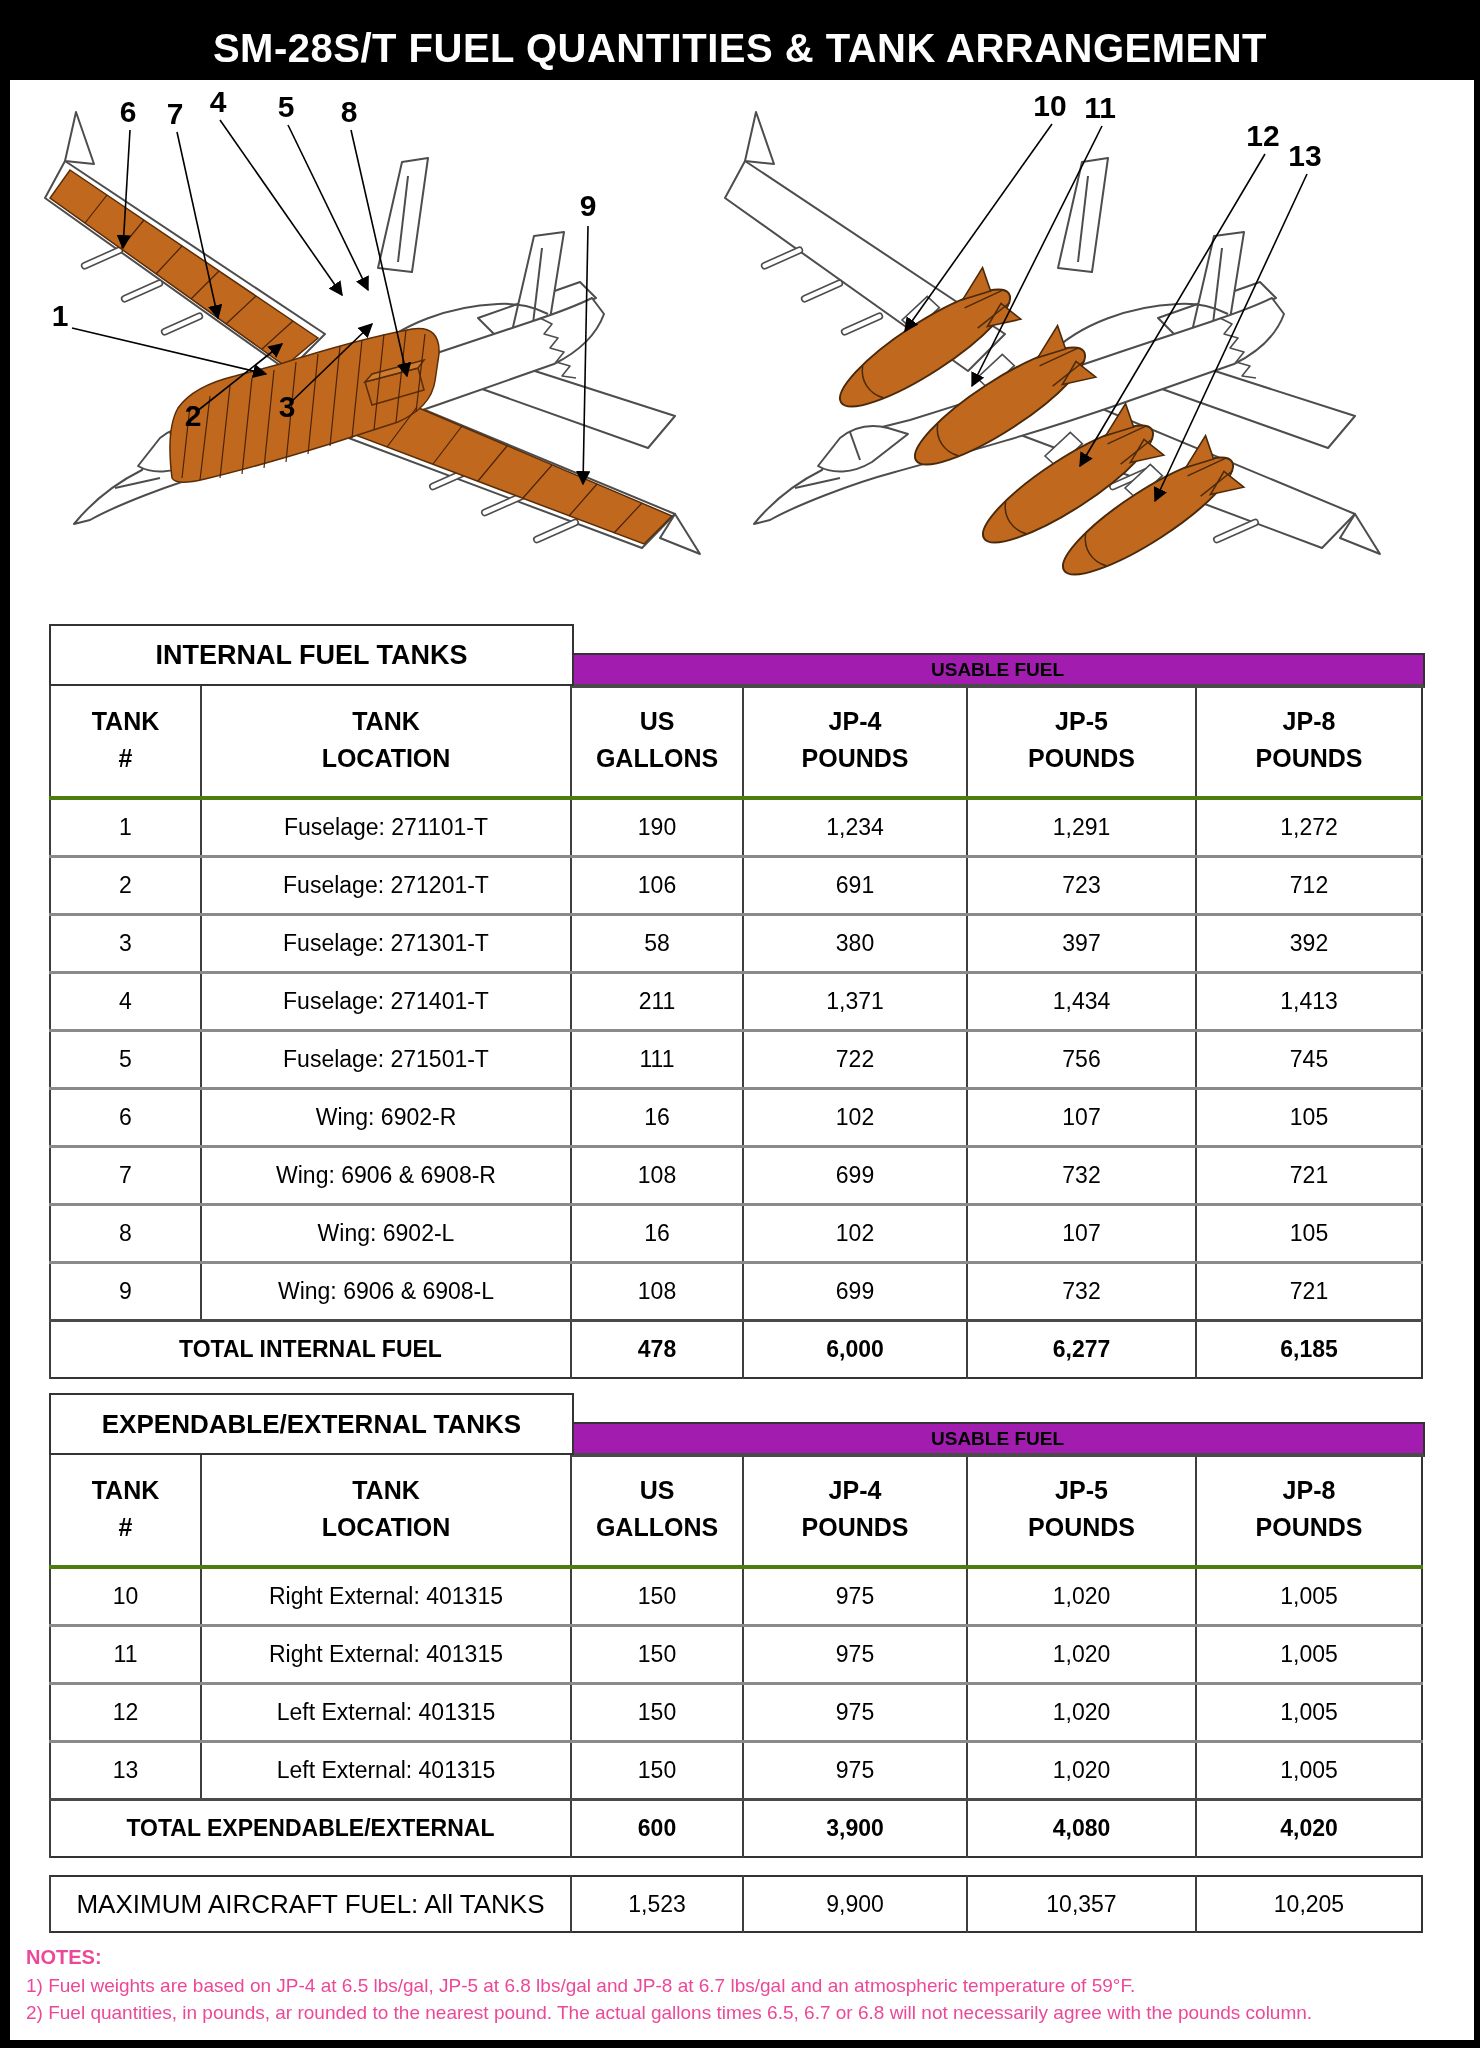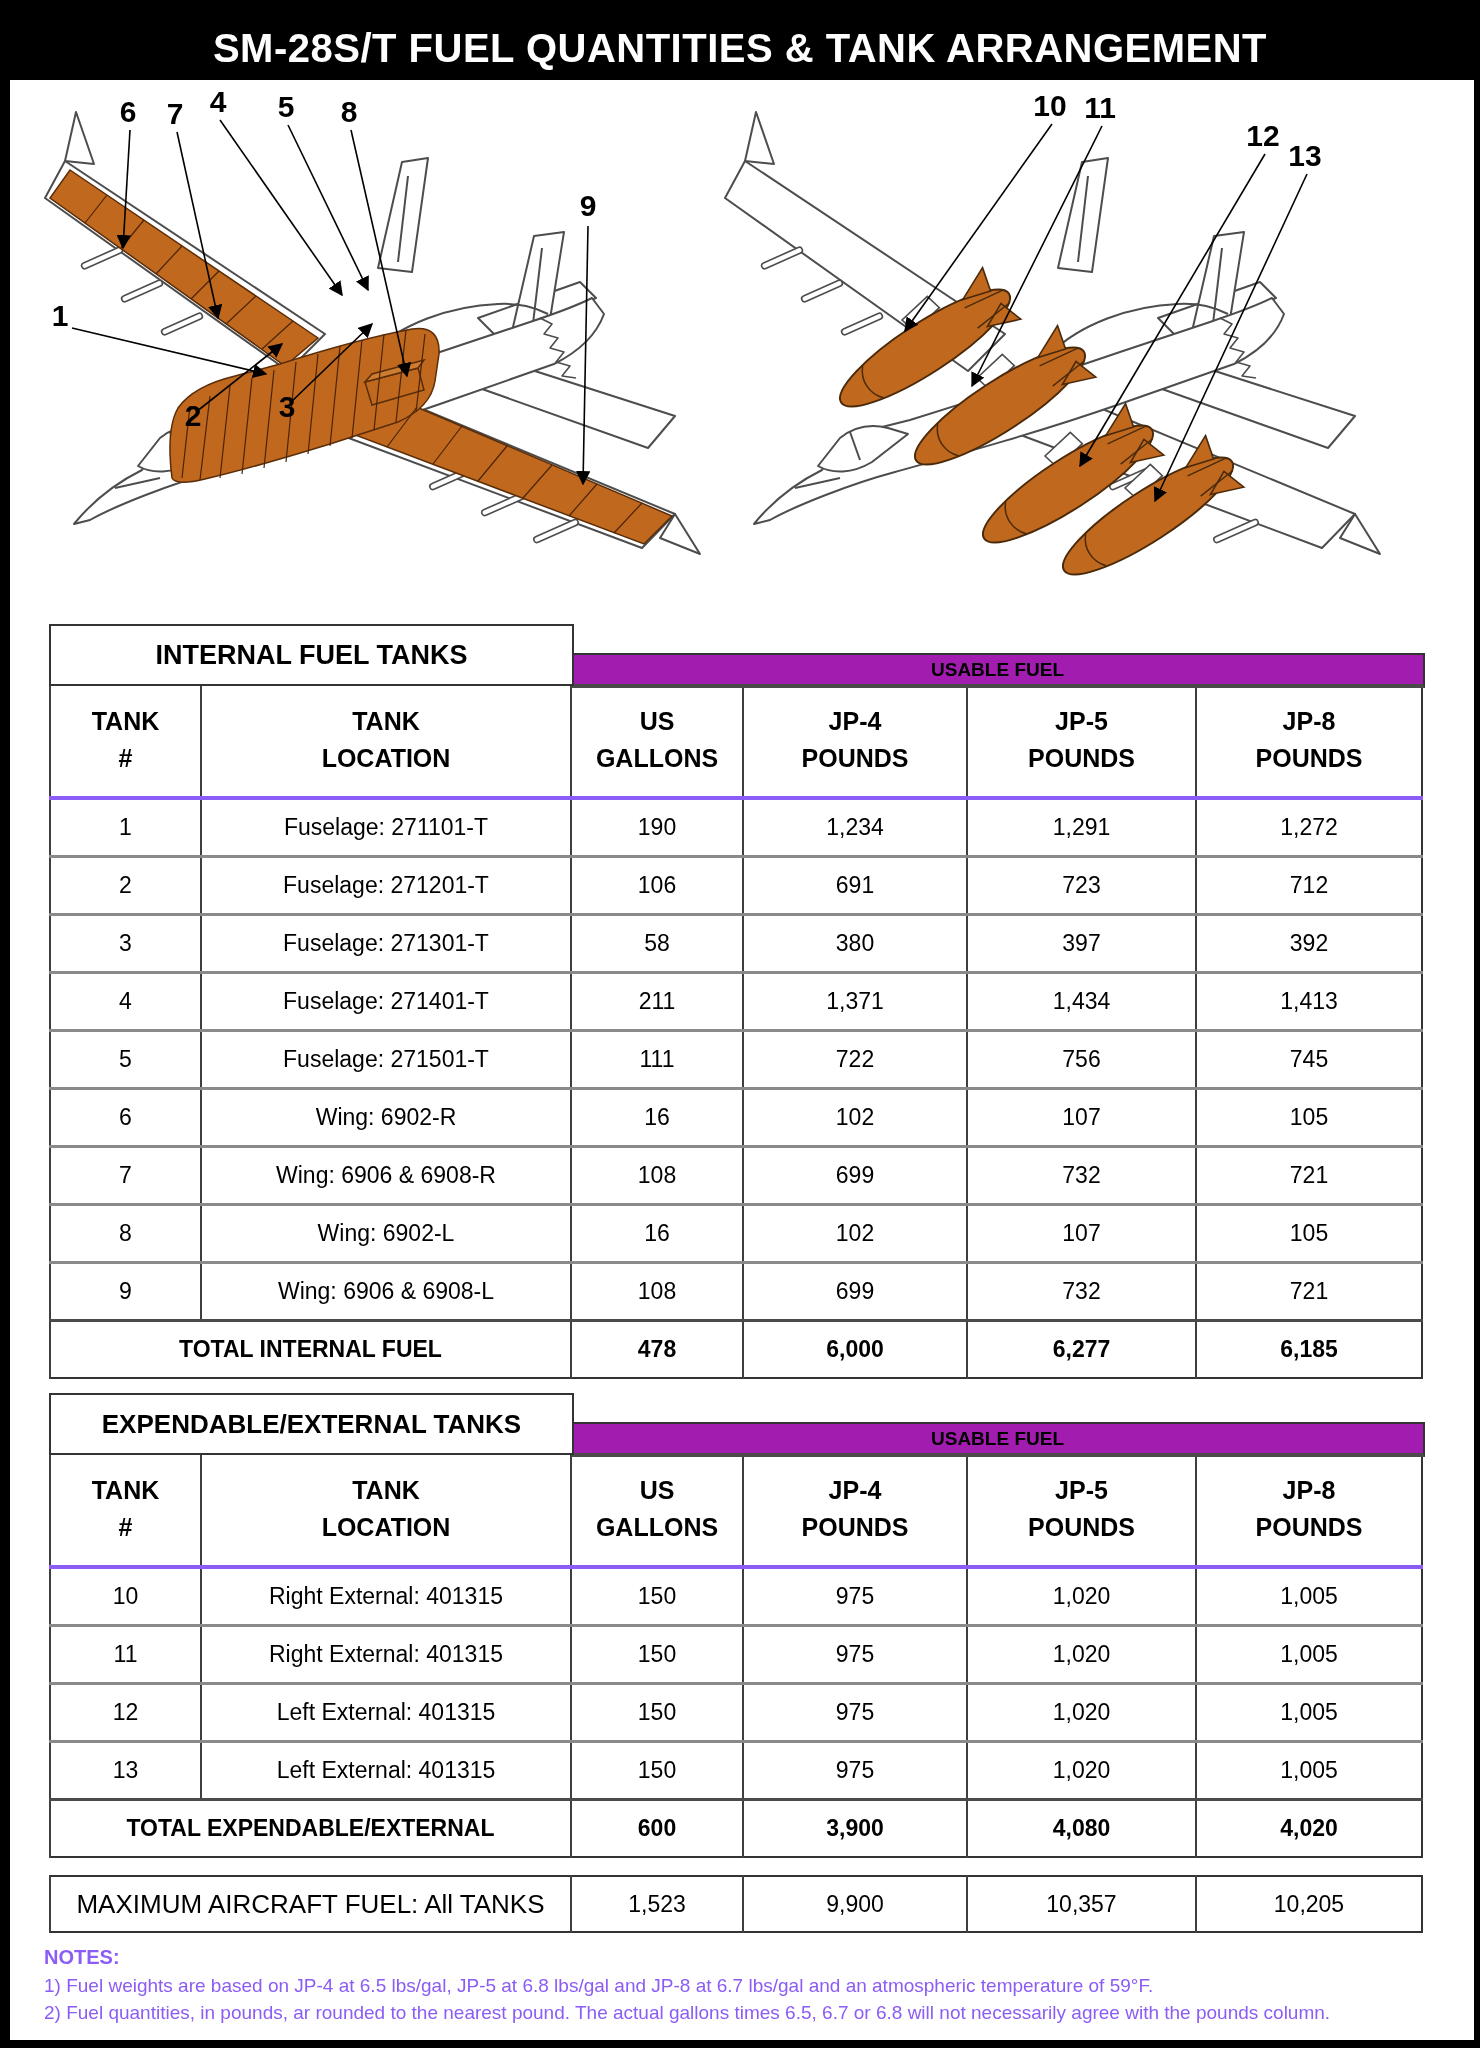--- a/index.html
+++ b/index.html
@@ -37,29 +37,29 @@
   table.tbl {
     position:absolute; border-collapse:collapse; table-layout:fixed;
     background:#fff; border:2px solid #333;
   }
   table.tbl td {
     border-left:2px solid #3e3e3e; text-align:center; vertical-align:middle;
     font-size:23px; color:#000; padding:0;
   }
   table.tbl tr.hdr td {
     height:112px; font-weight:bold; font-size:25px; white-space:pre-line;
-    line-height:37px; border-bottom:4px solid #8b5cf6;
+    line-height:37px; border-bottom:4px solid #4d7c0f;
   }
   table.tbl tr.data td { height:55px; border-top:3px solid #8a8a8a; }
   table.tbl tr.data:first-of-type td { border-top:none; }
   table.tbl tr.total td { height:55px; border-top:3px solid #4a4a4a; font-weight:bold;margin-top:18px; }
   table.tbl tr.maxrow td { height:54px; font-weight:normal; }
   table.tbl tr.maxrow td.maxlabel { font-size:26px; }
 
-  .notes { position:absolute; left:34px; top:1866px; width:1420px; color:#8b5cf6; }
+  .notes { position:absolute; left:16px; top:1866px; width:1420px; color:#ec4899; }
   .notes .nh { font-size:20px; font-weight:bold; margin-bottom:3px; }
   .notes .nl { font-size:19px; line-height:27px; }
 </style>
 </head>
 <body>
 
 <div class="title-bar">
   <span>SM-28S/T FUEL QUANTITIES &amp; TANK ARRANGEMENT</span>
 </div>
 

